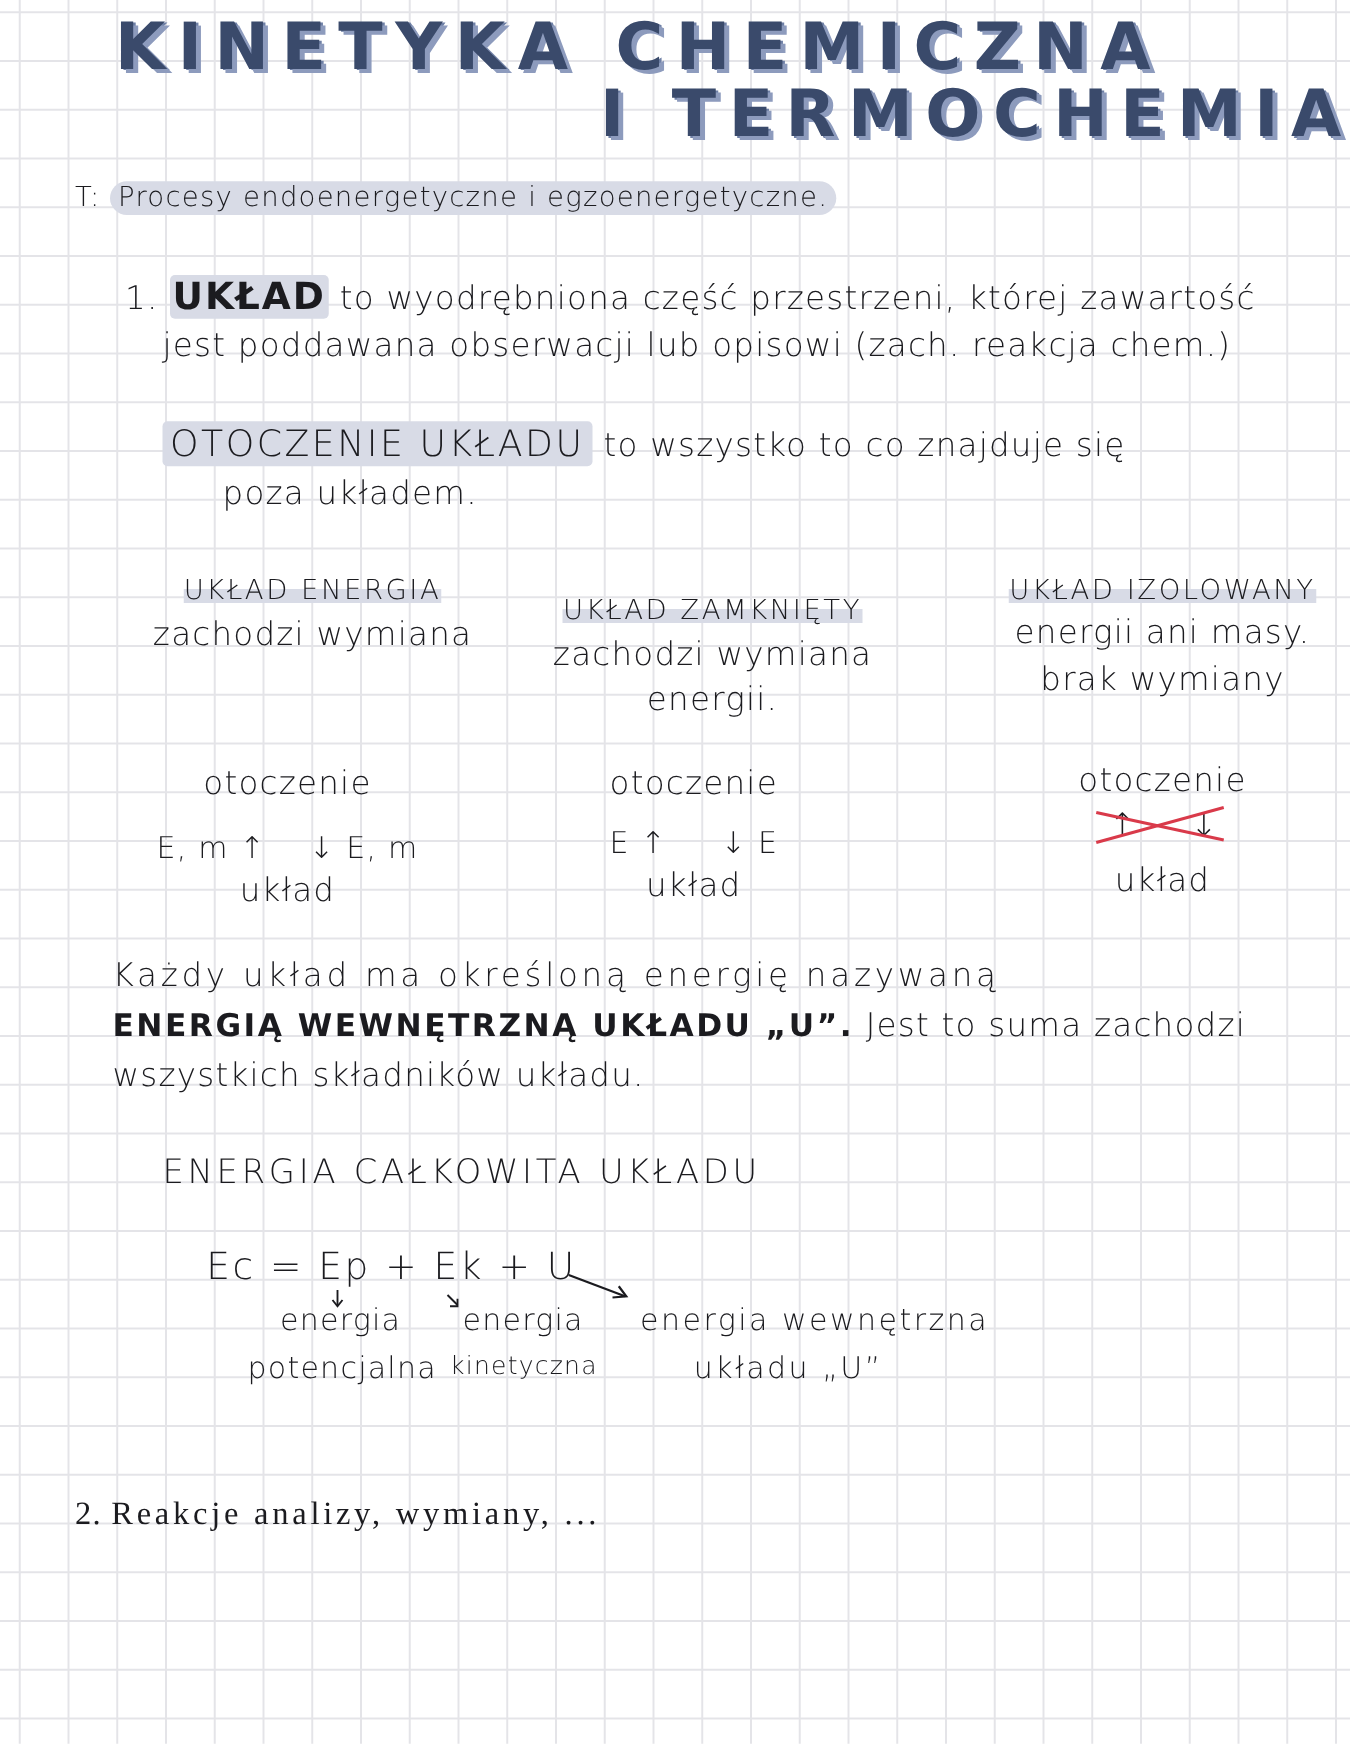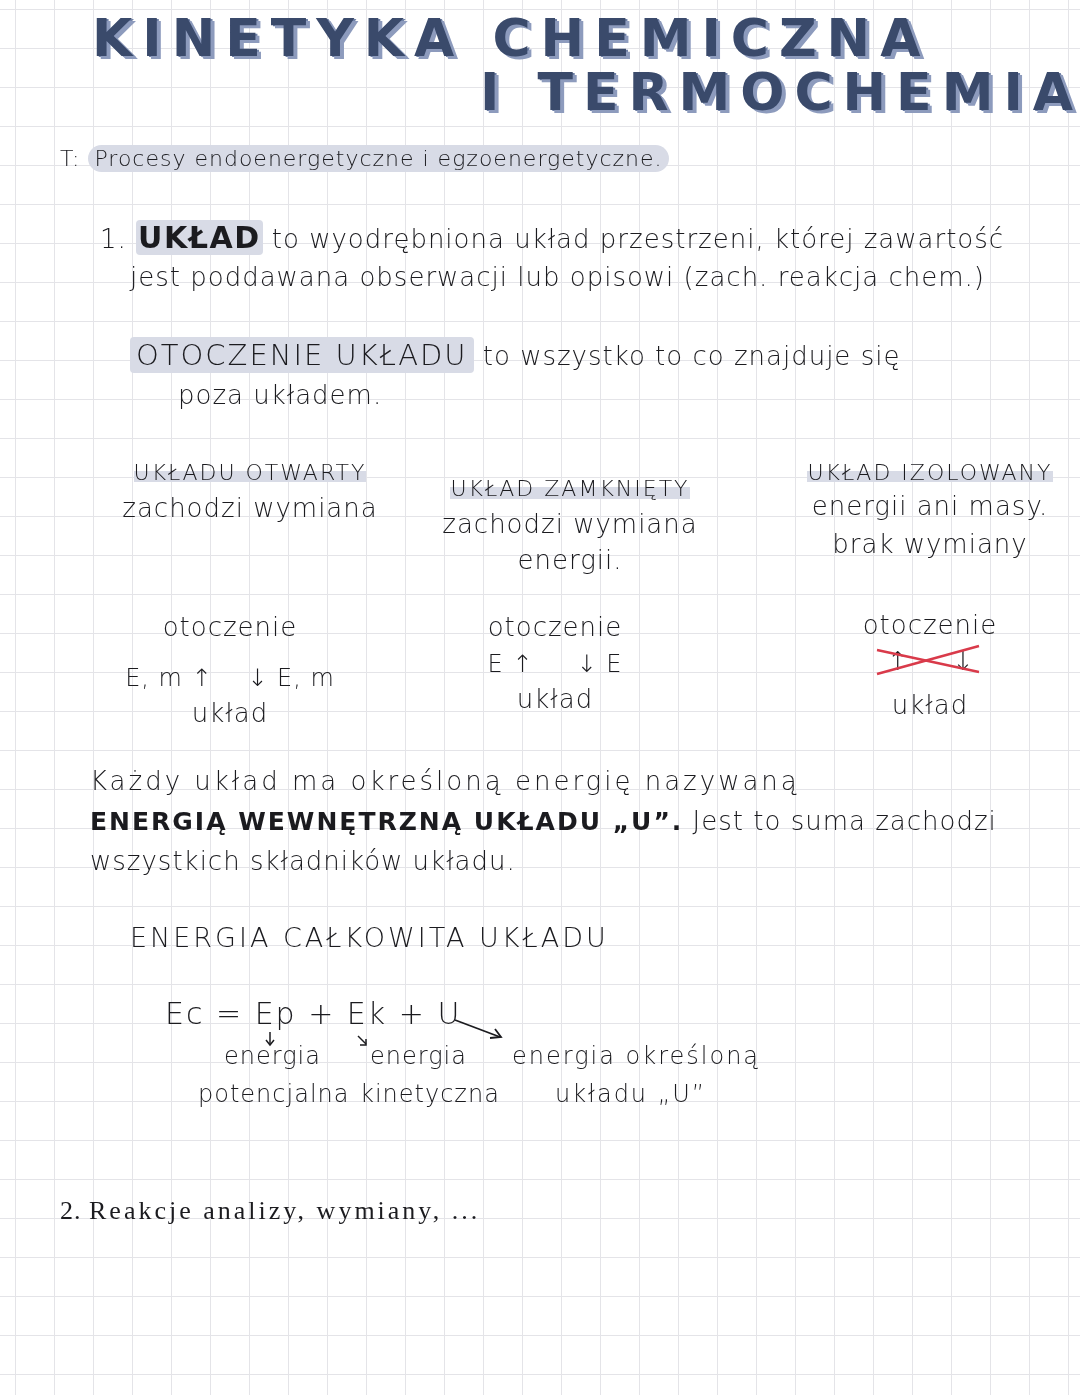--- a/index.html
+++ b/index.html
@@ -37,52 +37,52 @@
 <div class="abs title" style="left:480px; top:62px;">I TERMOCHEMIA</div>
 
 <div class="abs hand" style="left:60px; top:146px; font-size:22px;">
   <span>T:</span>
   <span class="hl">Procesy endoenergetyczne i egzoenergetyczne.</span>
 </div>
 
 <div class="abs hand body26" style="left:100px; top:220px;">
   <span>1.</span>
   <span class="caps hl" style="font-size:30px; border-radius:4px; padding:0 2px;">UKŁAD</span>
-  <span>to wyodrębniona układ przestrzeni, której zawartość</span>
+  <span>to wyodrębniona część przestrzeni, której zawartość</span>
 </div>
 <div class="abs hand body26" style="left:130px; top:262px;">jest poddawana obserwacji lub opisowi (zach. reakcja chem.)</div>
 
 <div class="abs hand body26" style="left:130px; top:338px;">
   <span class="hl" style="font-size:29px; letter-spacing:2px; border-radius:4px;">OTOCZENIE UKŁADU</span>
   <span>to wszystko to co znajduje się</span>
 </div>
 <div class="abs hand body26" style="left:130px; top:380px;margin-left:48px;">poza układem.</div>
 
 <div class="col hand" style="left:105px; width:290px; top:460px;">
-  <div class="small-caps"><span class="hl-thin">UKŁADU OTWARTY</span></div>
+  <div class="small-caps"><span class="hl-thin">UKŁAD ENERGIA</span></div>
   <div class="body26" style="margin-top:8px;">zachodzi wymiana</div>
 </div>
 <div class="col hand" style="left:105px; width:250px; top:612px;">
   <div class="body26">otoczenie</div>
   <div style="font-size:24px; margin-top:22px;">
     <span>E, m ↑</span>
     &nbsp;&nbsp;
     <span>↓ E, m</span>
   </div>
   <div class="body26" style="margin-top:6px;">układ</div>
 </div>
 
 <div class="col hand" style="left:425px; width:290px; top:476px;">
   <div class="small-caps"><span class="hl-thin">UKŁAD ZAMKNIĘTY</span></div>
   <div class="body26" style="margin-top:8px;">zachodzi wymiana</div>
   <div class="body26" style="margin-top:6px;">energii.</div>
 </div>
 <div class="col hand" style="left:440px; width:230px; top:612px;">
   <div class="body26">otoczenie</div>
-  <div style="font-size:24px; margin-top:8px;">
+  <div style="font-size:24px; margin-top:18px;">
     <span>E ↑</span>
     &nbsp;&nbsp;&nbsp;
     <span>↓ E</span>
   </div>
   <div class="body26" style="margin-top:6px;">układ</div>
 </div>
 
 <div class="col hand" style="left:800px; width:260px; top:460px;">
   <div class="small-caps"><span class="hl-thin">UKŁAD IZOLOWANY</span></div>
   <div class="body26" style="margin-top:6px;">energii ani masy.</div>
@@ -118,20 +118,20 @@
   <polyline points="266,1040 270,1045 274,1040" fill="none" stroke="#1b1b1f" stroke-width="1.5"></polyline>
   <line x1="358" y1="1036" x2="366" y2="1044" stroke="#1b1b1f" stroke-width="1.5"></line>
   <polyline points="360,1045 366,1045 366,1039" fill="none" stroke="#1b1b1f" stroke-width="1.5"></polyline>
   <line x1="455" y1="1020" x2="500" y2="1037" stroke="#1b1b1f" stroke-width="1.8"></line>
   <polyline points="490,1038 501,1037 495,1029" fill="none" stroke="#1b1b1f" stroke-width="1.8"></polyline>
 </svg>
 
 <div class="abs hand" style="left:224px; top:1042px; font-size:24px;">energia</div>
 <div class="abs hand" style="left:198px; top:1080px; font-size:24px;">potencjalna</div>
 <div class="abs hand" style="left:370px; top:1042px; font-size:24px;">energia</div>
-<div class="abs hand" style="left:360px; top:1080px; font-size:24px;">kinetyczna</div>
-<div class="abs hand" style="left:512px; top:1042px; font-size:24px; letter-spacing:2px;">energia określoną</div>
+<div class="abs hand" style="left:360px; top:1080px; font-size:20px;">kinetyczna</div>
+<div class="abs hand" style="left:512px; top:1042px; font-size:24px; letter-spacing:2px;">energia wewnętrzna</div>
 <div class="abs hand" style="left:555px; top:1080px; font-size:24px; letter-spacing:2px;">układu „U”</div>
 
 <div class="abs hand" style="left:60px; top:1196px; font-size:26px;font-family:Liberation Serif, serif;">
   <span>2.</span>
   <span style="letter-spacing:3px;">Reakcje analizy, wymiany, ...</span>
 </div>
 
 </body></html>

